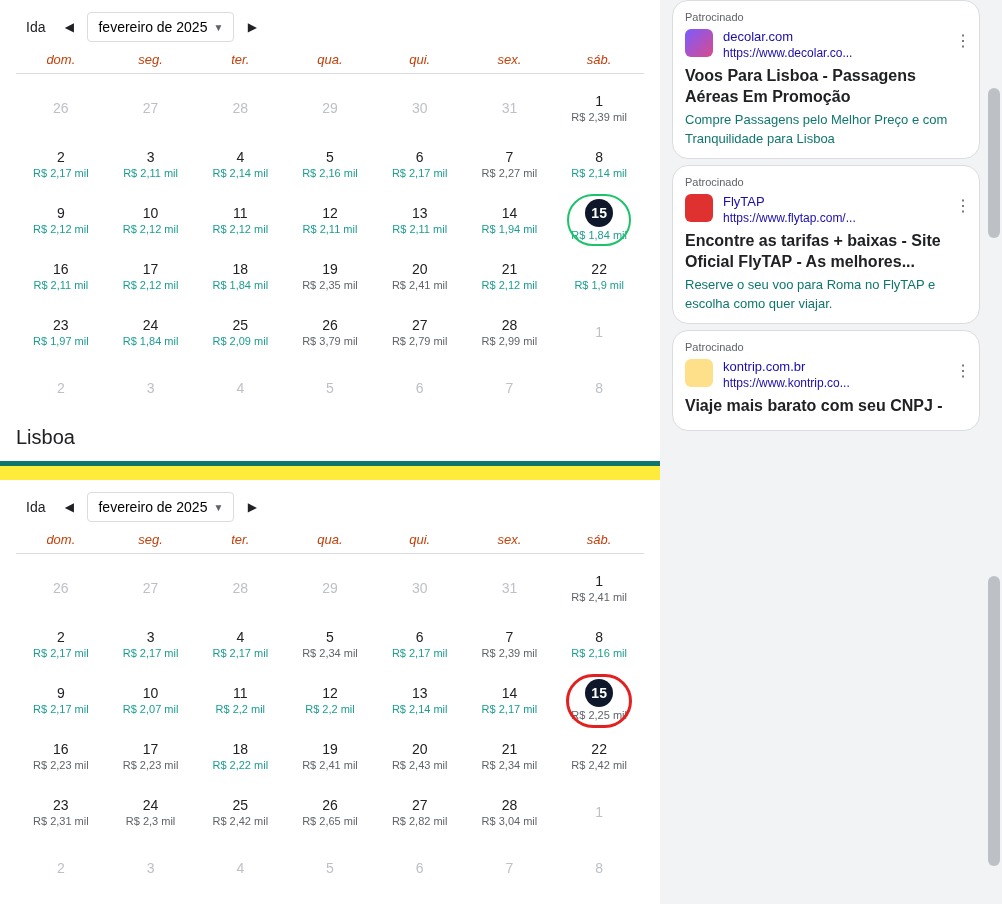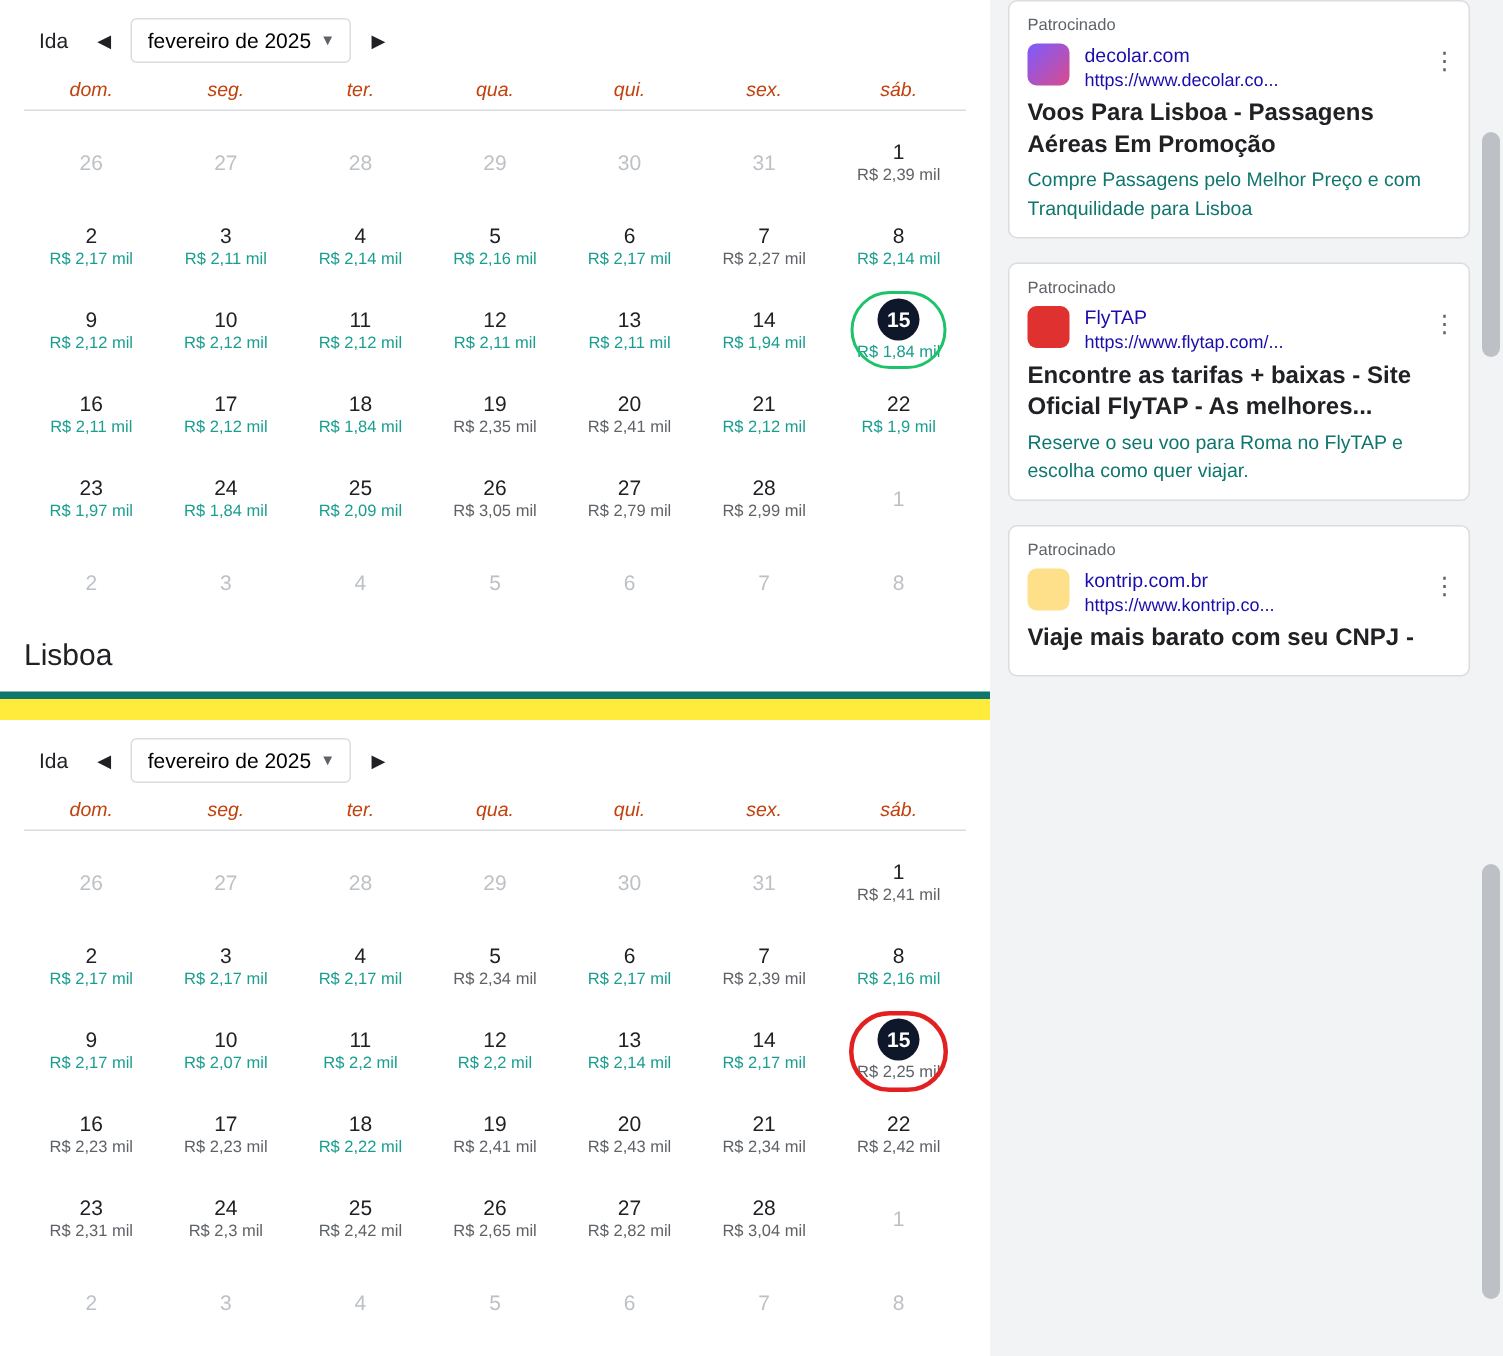--- a/index.html
+++ b/index.html
@@ -22,21 +22,21 @@
   .day-price { font-size: 11px; color: #1a9e8f; }
   .day-price.alt { color: #5f6368; }
   .selected-pill { background: #0f172a; color: #fff; border-radius: 50%; width: 28px; height: 28px; display: inline-flex; align-items: center; justify-content: center; font-weight: bold; font-size: 14px; }
   .circle-green { position: relative; }
   .circle-green::after { content: ""; position: absolute; top: 2px; width: 60px; height: 48px; border: 2px solid #1dc36a; border-radius: 28px; pointer-events: none; }
   .circle-red { position: relative; }
   .circle-red::after { content: ""; position: absolute; top: 2px; width: 60px; height: 48px; border: 3px solid #e32020; border-radius: 30px; pointer-events: none; }
   .dest-title { font-size: 20px; color: #202124; padding: 10px 0 4px 0; }
   .yellow-divider { height: 14px; background: #ffeb3b; width: 100%; }
   .explore-btn { background: #0b2a5b; color: #fff; border-radius: 20px; padding: 10px 0; width: 200px; text-align: center; font-size: 14px; font-weight: bold; margin: 0 auto 14px auto; cursor: pointer; }
-  .ad-card { background: #fff; border: 1px solid #dadce0; border-radius: 6px; padding: 10px 12px; margin-bottom: 16px; position: relative; }
+  .ad-card { background: #fff; border: 1px solid #dadce0; border-radius: 16px; padding: 10px 12px; margin-bottom: 6px; position: relative; }
   .sponsored { font-size: 11px; color: #5f6368; margin-bottom: 6px; }
   .ad-head { display: flex; gap: 10px; align-items: flex-start; }
   .ad-icon { width: 28px; height: 28px; border-radius: 6px; flex-shrink: 0; }
   .ad-domain { font-size: 13px; color: #1a0dab; line-height: 1.3; }
   .ad-url { font-size: 12px; color: #1a0dab; }
   .ad-more { position: absolute; right: 8px; top: 30px; color: #5f6368; font-size: 16px; cursor: pointer; }
   .ad-title { font-size: 16px; color: #1a0dab; font-weight: bold; margin: 6px 0 4px 0; line-height: 1.3; }
   .ad-title.black { color: #202124; }
   .ad-desc { font-size: 13px; color: #0f766e; line-height: 1.4; }
   .scrollbar-track { position: absolute; right: 0; top: 0; width: 16px; height: 904px; background: #f1f3f4; }
@@ -178,21 +178,21 @@
           <div class="day-cell ">
             <span class="day-num ">24</span>
             <span class="day-price ">R$ 1,84 mil</span>
           </div>
           <div class="day-cell ">
             <span class="day-num ">25</span>
             <span class="day-price ">R$ 2,09 mil</span>
           </div>
           <div class="day-cell ">
             <span class="day-num ">26</span>
-            <span class="day-price alt">R$ 3,05 mil</span>
+            <span class="day-price alt">R$ 3,79 mil</span>
           </div>
           <div class="day-cell ">
             <span class="day-num ">27</span>
             <span class="day-price alt">R$ 2,79 mil</span>
           </div>
           <div class="day-cell ">
             <span class="day-num ">28</span>
             <span class="day-price alt">R$ 2,99 mil</span>
           </div>
           <div class="day-cell ">

